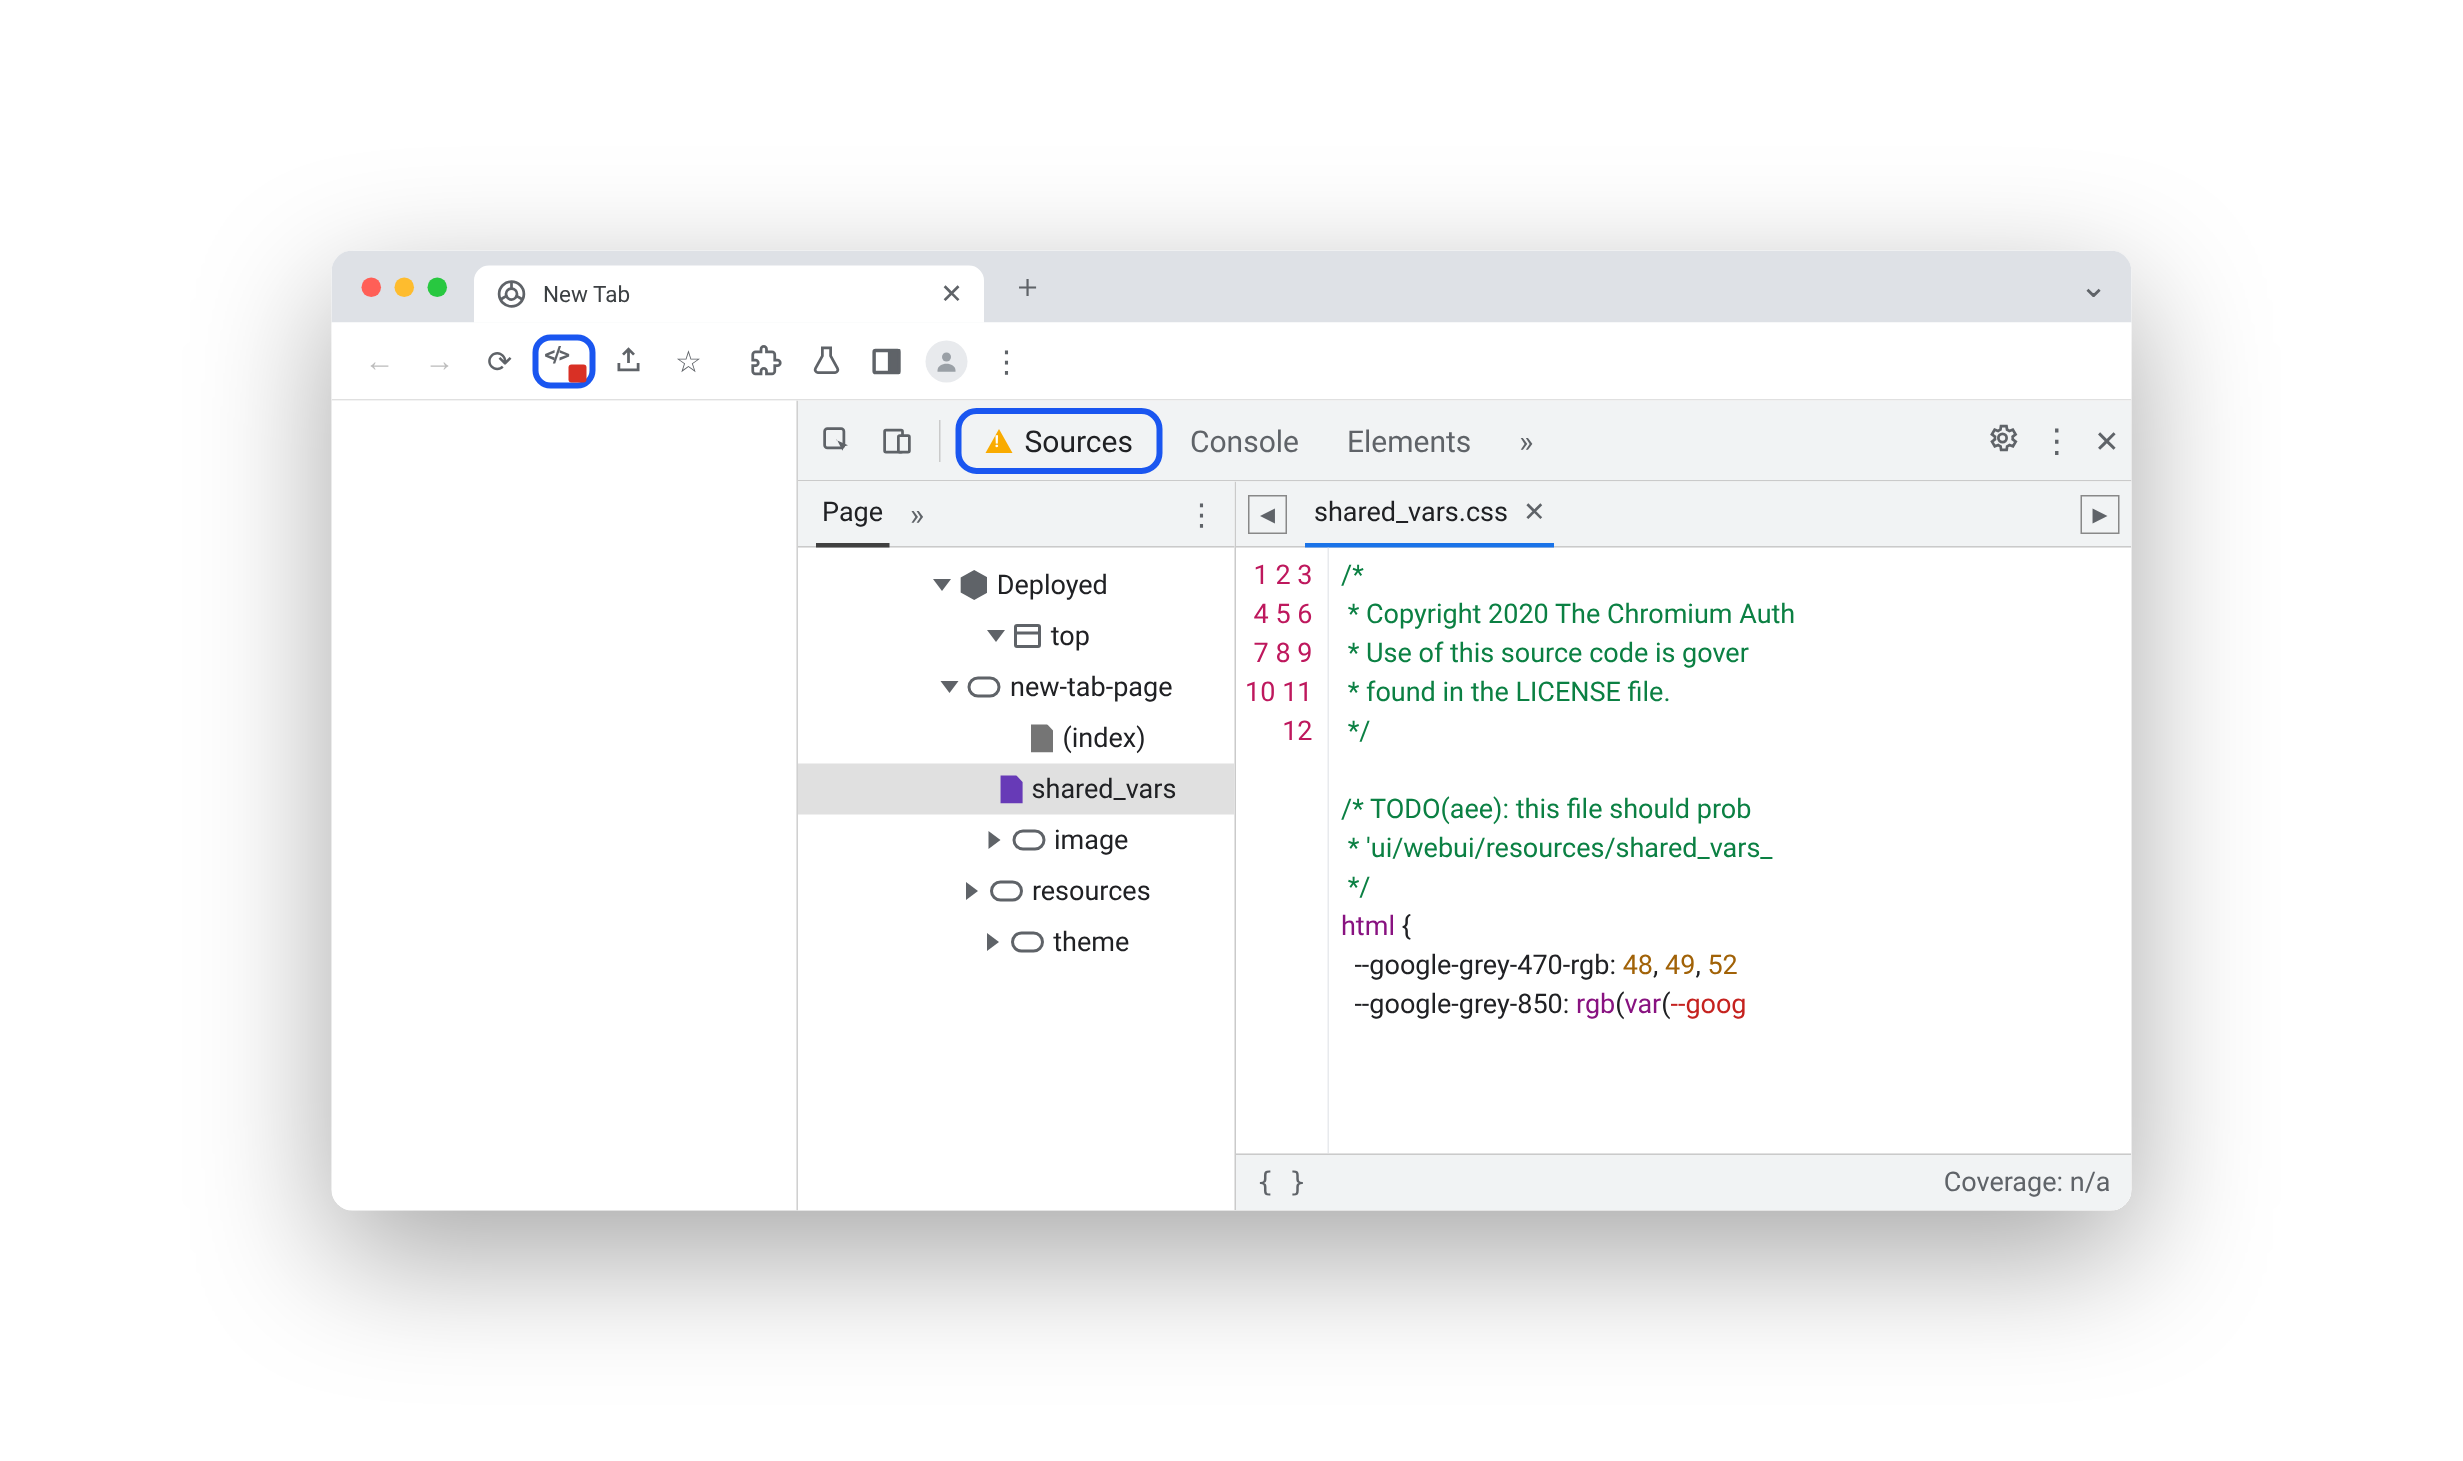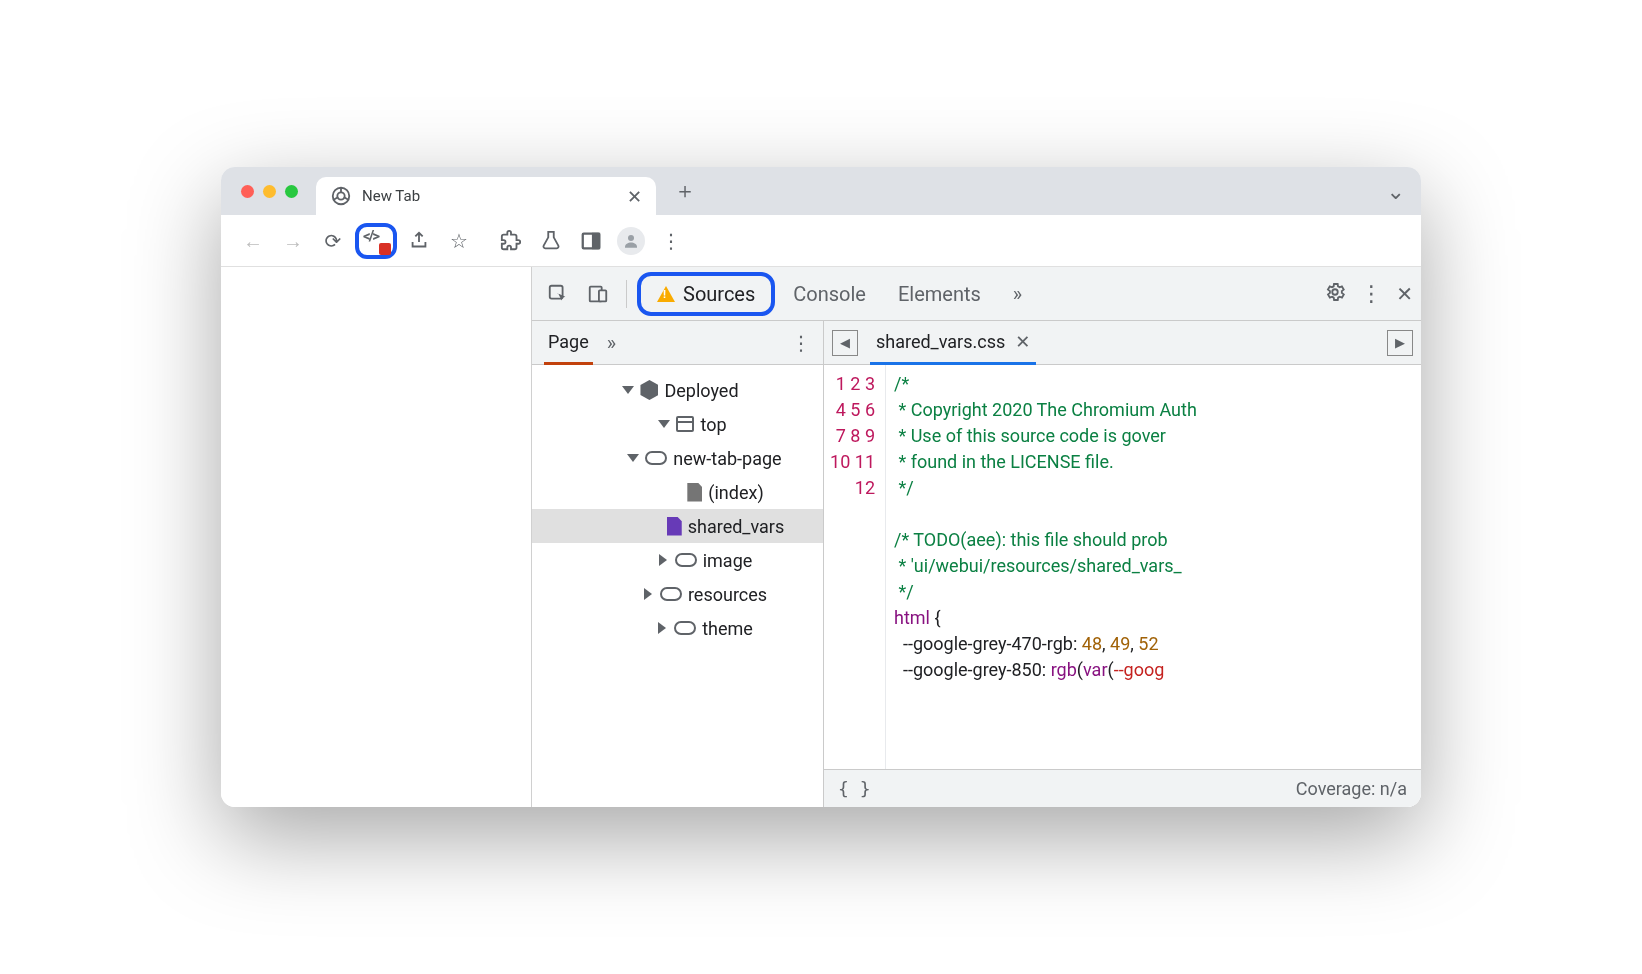--- a/index.html
+++ b/index.html
@@ -109,21 +109,21 @@
 .dt-tab.hl { border: 4px solid #1a56f0; border-radius: 14px; padding: 6px 16px; }
 .warn-tri { width: 0; height: 0; border-left: 9px solid transparent; border-right: 9px solid transparent; border-bottom: 16px solid #f9ab00; position: relative; }
 .warn-tri::after { content:"!"; position:absolute; left:-3px; top:2px; font-size:11px; color:#fff; font-weight:bold; }
 .dt-right { margin-left: auto; display: flex; align-items: center; gap: 14px; color:#5f6368; }
 
 .dt-body { flex: 1; display: flex; overflow: hidden; background: #fff; }
 
 
 .tree-panel { width: 292px; border-right: 1px solid #cacaca; display: flex; flex-direction: column; background:#fff; }
 .tree-head { height: 44px; display: flex; align-items: center; border-bottom: 1px solid #cacaca; padding: 0 12px; gap: 14px; background:#f1f3f4;}
-.tree-tab { font-size: 18px; color: #202124; padding: 10px 4px; border-bottom: 3px solid #c2410c; }
+.tree-tab { font-size: 18px; color: #202124; padding: 10px 4px; border-bottom: 3px solid #404040; }
 .tree-head .more { margin-left: auto; color:#5f6368; cursor:pointer; font-size:20px; }
 .tree { flex:1; overflow:auto; font-size: 18px; color:#202124; padding-top: 8px;}
 .tree-row { display:flex; align-items:center; height: 34px; padding-left: 6px; gap: 6px; cursor:pointer; white-space: nowrap; justify-content: center; }
 .tree-row.sel { background:#e0e0e0; }
 .tri { display:inline-block; width:0; height:0; border-top:6px solid transparent; border-bottom:6px solid transparent; border-left:8px solid #5f6368; margin-right:2px;}
 .tri.down { transform: rotate(90deg); }
 .fi { width:18px; height:20px; }
 .fi.box { background:#5f6368; clip-path: polygon(50% 0, 100% 25%, 100% 75%, 50% 100%, 0 75%, 0 25%); }
 .fi.win { border:2px solid #5f6368; border-radius:2px; position:relative; height:16px;}
 .fi.win::before{content:"";position:absolute;top:3px;left:0;right:0;height:2px;background:#5f6368;}

